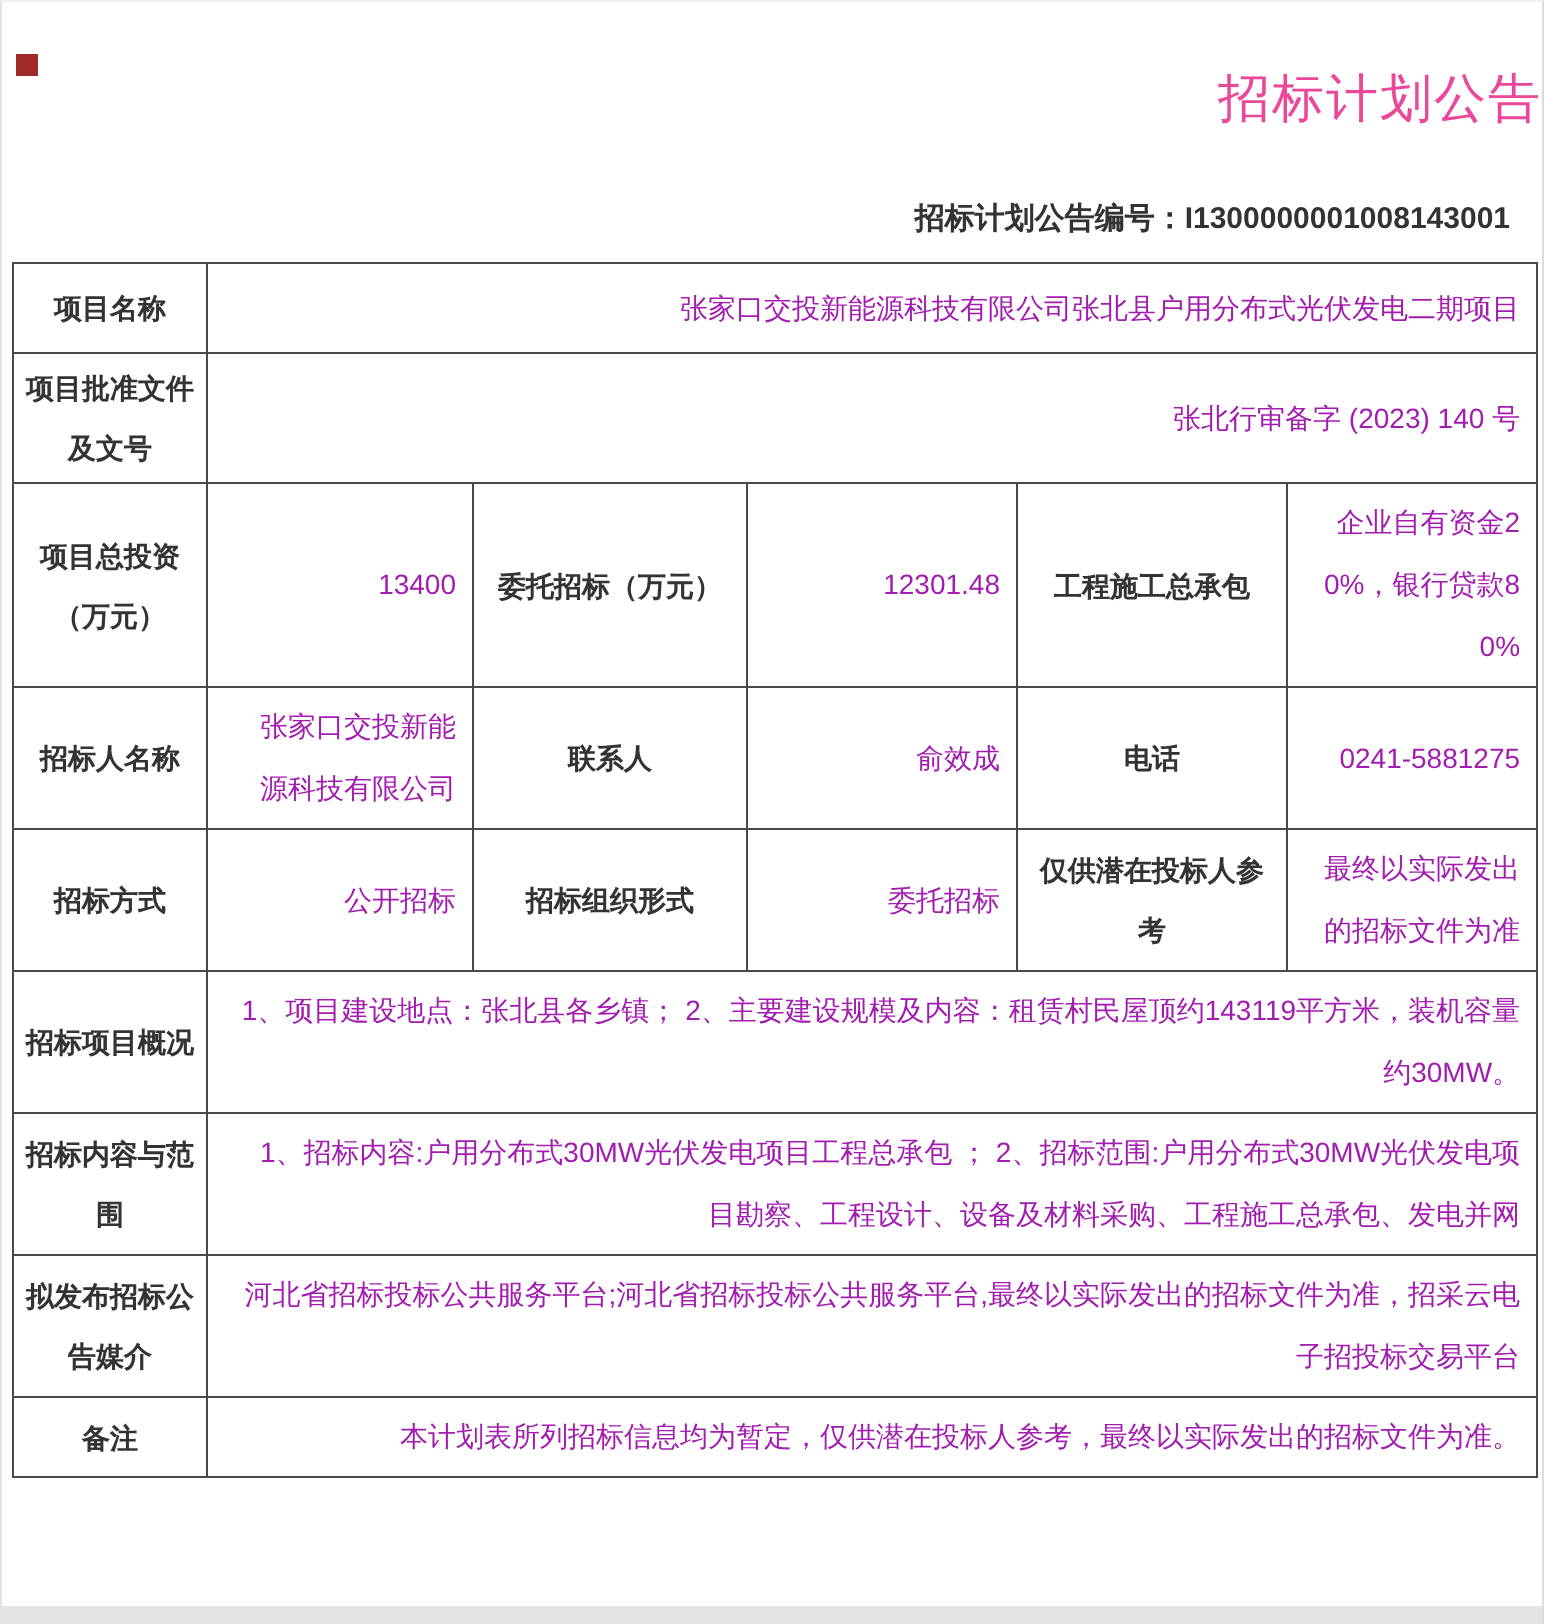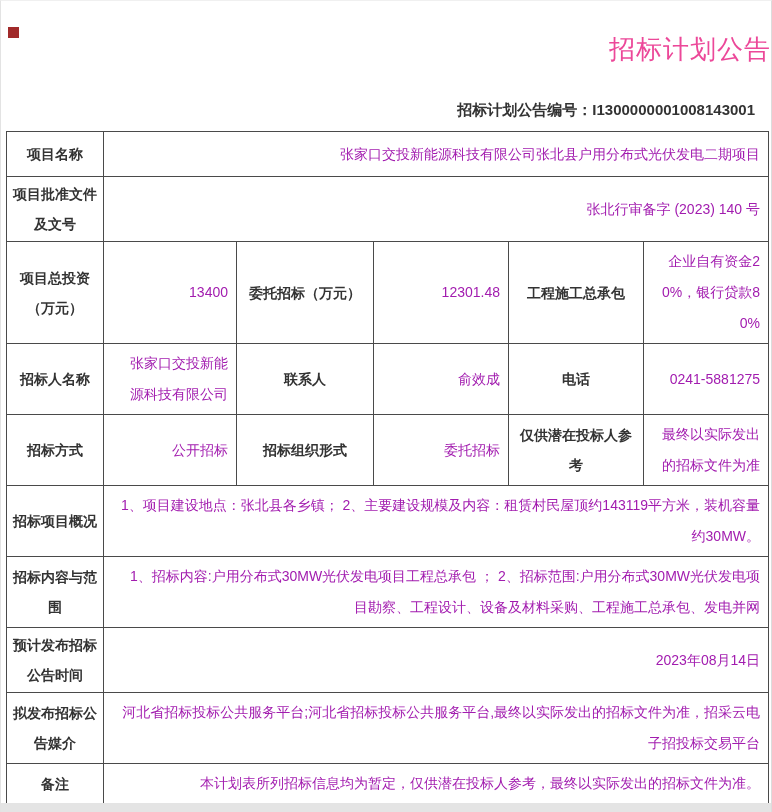--- a/index.html
+++ b/index.html
@@ -135,24 +135,20 @@
         <td class="val">最终以实际发出的招标文件为准</td>
       </tr>
       <tr style="height:64px">
         <td class="lbl">招标项目概况</td>
         <td class="val" colspan="5">1、项目建设地点：张北县各乡镇； 2、主要建设规模及内容：租赁村民屋顶约143119平方米，装机容量约30MW。</td>
       </tr>
       <tr style="height:64px">
         <td class="lbl">招标内容与范围</td>
         <td class="val" colspan="5">1、招标内容:户用分布式30MW光伏发电项目工程总承包 ； 2、招标范围:户用分布式30MW光伏发电项目勘察、工程设计、设备及材料采购、工程施工总承包、发电并网</td>
       </tr>
-      <tr style="height:59px">
-        <td class="lbl">预计发布招标公告时间</td>
-        <td class="val" colspan="5">2023年08月14日</td>
-      </tr>
       <tr style="height:62px">
         <td class="lbl">拟发布招标公告媒介</td>
         <td class="val" colspan="5">河北省招标投标公共服务平台;河北省招标投标公共服务平台,最终以实际发出的招标文件为准，招采云电子招投标交易平台</td>
       </tr>
       <tr style="height:40px">
         <td class="lbl">备注</td>
         <td class="val" colspan="5">本计划表所列招标信息均为暂定，仅供潜在投标人参考，最终以实际发出的招标文件为准。</td>
       </tr>
     </tbody>
   </table>

